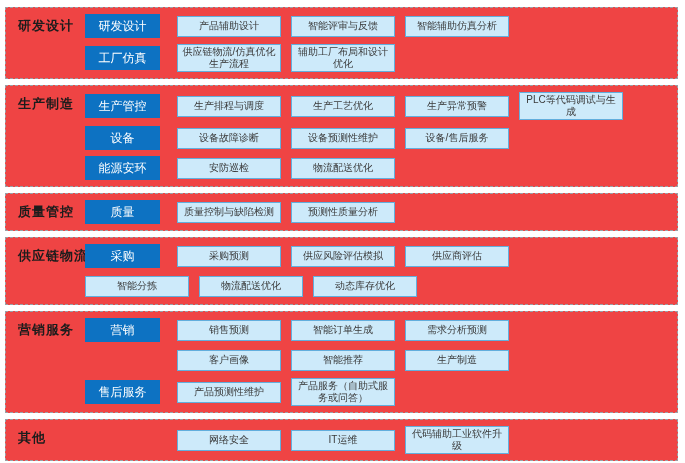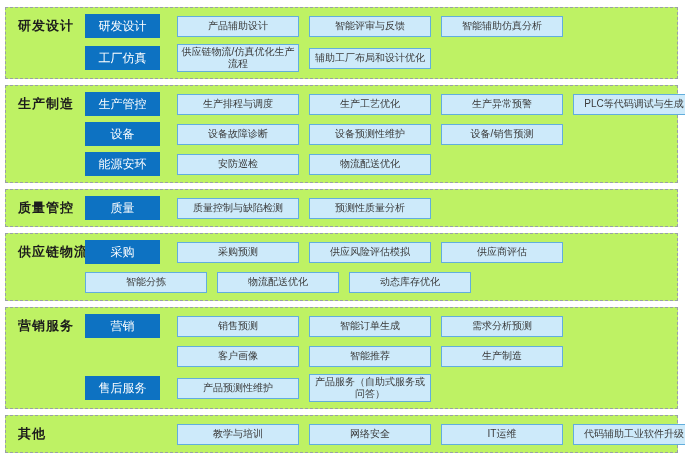--- a/index.html
+++ b/index.html
@@ -19,21 +19,21 @@
     padding: 7px 7px 0 5px;
     font-family: "Liberation Sans", "DejaVu Sans", sans-serif;
     overflow: hidden;
   }
   .section {
     border: 1px dashed var(--dash);
     display: flex;
     margin-bottom: 6px;
     padding: 6px 4px 6px 0;
     box-sizing: border-box;
-    background: #bef264;
+    background: #ef4444;
   }
   .sec-label {
     width: 79px;
     padding-left: 12px;
     box-sizing: border-box;
     flex-shrink: 0;
     font-size: 13px;
     font-weight: 600;
     color: var(--label-color);
     line-height: 24px;
@@ -60,21 +60,21 @@
     background: var(--badge-bg);
     color: #ffffff;
     font-size: 12px;
     margin-right: 17px;
     flex-shrink: 0;
     white-space: nowrap;
     overflow: hidden;
   }
   .badge.spacer { visibility: hidden; }
   .box {
-    width: 122px;
+    width: 104px;
     min-height: 21px;
     box-sizing: border-box;
     border: 1px solid var(--box-border);
     background: var(--box-bg);
     color: var(--box-text);
     font-size: 10px;
     line-height: 1.2;
     display: flex;
     align-items: center;
     justify-content: center;
@@ -111,21 +111,21 @@
           <div class="badge">生产管控</div>
           <div class="box">生产排程与调度</div>
           <div class="box">生产工艺优化</div>
           <div class="box">生产异常预警</div>
           <div class="box">PLC等代码调试与生成</div>
         </div>
         <div class="row">
           <div class="badge">设备</div>
           <div class="box">设备故障诊断</div>
           <div class="box">设备预测性维护</div>
-          <div class="box">设备/销售预测</div>
+          <div class="box">设备/售后服务</div>
         </div>
         <div class="row">
           <div class="badge">能源安环</div>
           <div class="box">安防巡检</div>
           <div class="box">物流配送优化</div>
         </div>
       </div>
     </div>
     <div class="section">
       <div class="sec-label">质量管控</div>
@@ -173,20 +173,19 @@
           <div class="box">产品预测性维护</div>
           <div class="box">产品服务（自助式服务或问答）</div>
         </div>
       </div>
     </div>
     <div class="section">
       <div class="sec-label">其他</div>
       <div class="rows">
         <div class="row">
           <div class="badge spacer"></div>
-          <div class="box">教学与培训</div>
           <div class="box">网络安全</div>
           <div class="box">IT运维</div>
           <div class="box">代码辅助工业软件升级</div>
         </div>
       </div>
     </div>
   </div>
 
 </body></html>

